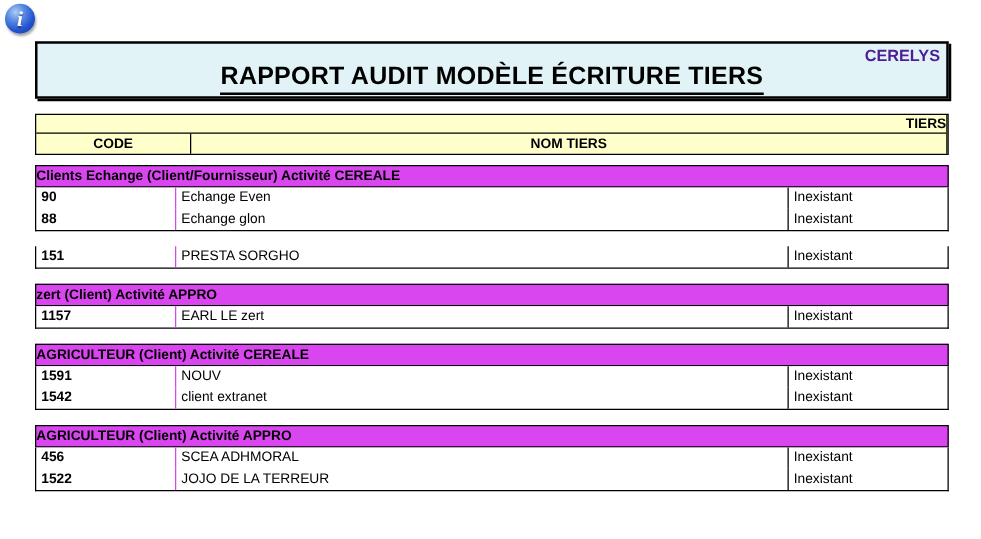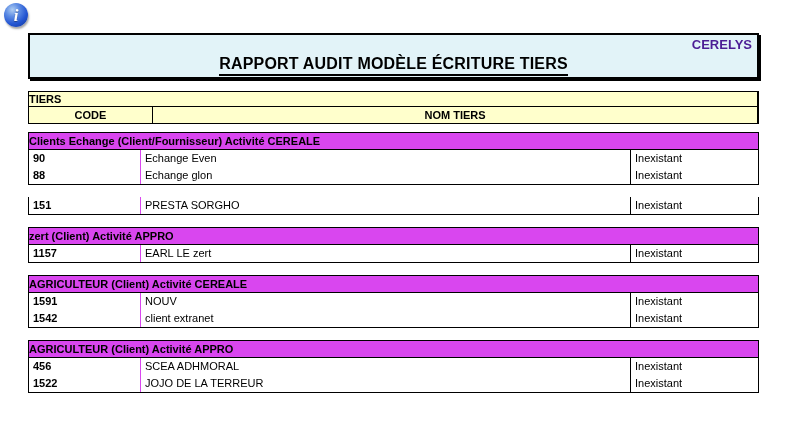--- a/index.html
+++ b/index.html
@@ -55,39 +55,39 @@
   .header-company {
     position: absolute; right: 5px; top: 2px;
     font-size: 13px; font-weight: bold; color: #4c1d95;
   }
   .header-title {
     position: absolute; left: 0; right: 0; bottom: 1px;
     text-align: center;
   }
   .header-title span {
     display: inline-block;
-    font-size: 16px; font-weight: bold; color: #000;
+    font-size: 20px; font-weight: bold; color: #000;
     border-bottom: 2px solid #000;
     padding-bottom: 1px;
     letter-spacing: 0.2px;
     white-space: nowrap;
   }
 
   
   .thead {
     display: flex;
     margin-top: 12px;
     border: 1px solid #000;
     background: #ffffcc;
   }
   .thead-left { flex: 1; display: flex; flex-direction: column; border-right: 1px solid #000; }
   .cell-tiers {
     height: 15px; line-height: 15px;
     border-bottom: 1px solid #000;
-    text-align: left; font-weight: bold; font-size: 11px;
+    text-align: right; font-weight: bold; font-size: 11px;
   }
   .thead-sub { display: flex; height: 16px; line-height: 16px; }
   .cell-code {
     width: 124px; border-right: 1px solid #000;
     text-align: center; font-weight: bold; font-size: 11px;
   }
   .cell-nom { flex: 1; text-align: center; font-weight: bold; font-size: 11px; }
   .cell-modele {
     width: 127px;
     display: flex; align-items: center; justify-content: center;

